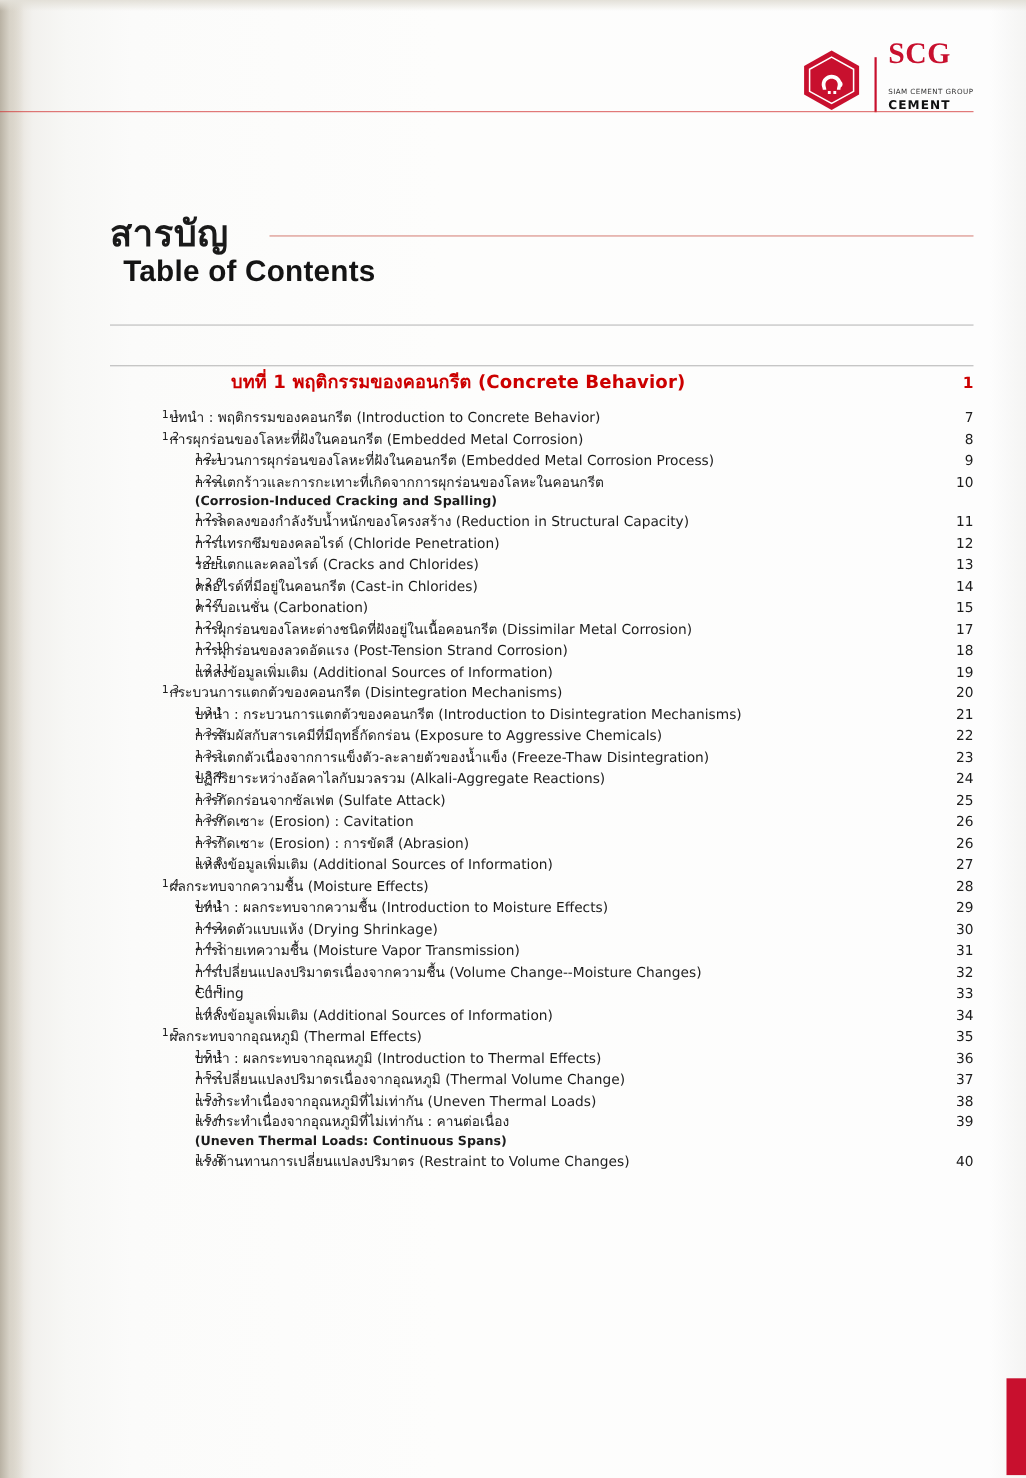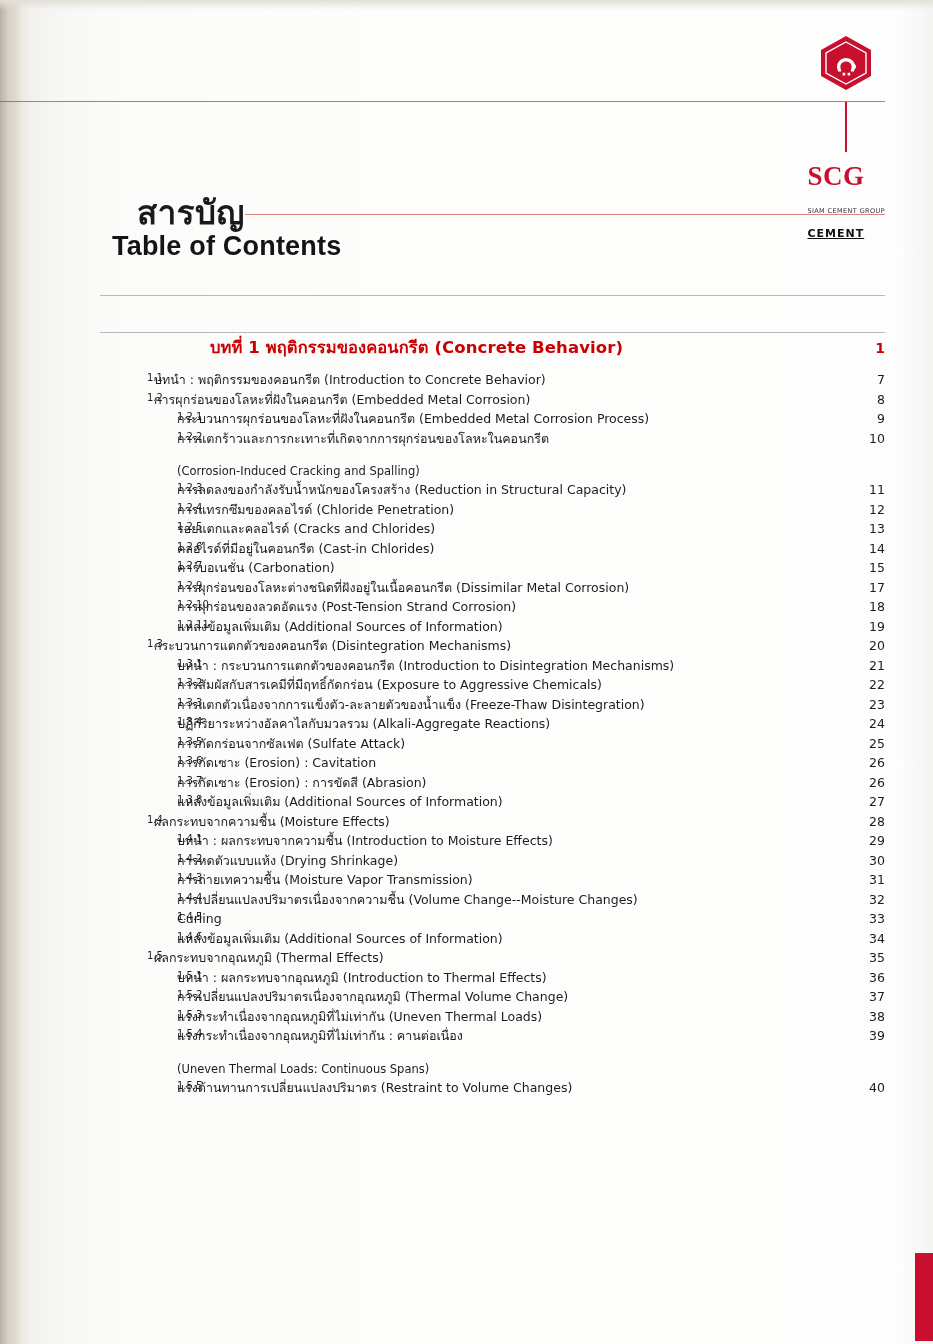--- a/index.html
+++ b/index.html
@@ -36,23 +36,22 @@
     height: 10px;
     background: linear-gradient(to bottom, #e3e0d8, rgba(255,255,255,0));
   }
 
   
   .logo-wrap {
     position: absolute;
     top: 34px;
     right: 48px;
     display: flex;
-    align-items: center;
+    align-items: flex-end;
     gap: 10px;
-    flex-direction: column;
   }
   .logo-mark {
     width: 58px;
     height: 58px;
     position: relative;
   }
   .logo-divider {
     width: 2px;
     height: 50px;
     background: #c8102e;
@@ -71,22 +70,21 @@
     font-size: 6.5px;
     color: #333;
     letter-spacing: 0.4px;
     margin-top: 18px;
   }
   .logo-cement {
     font-size: 11px;
     font-weight: bold;
     color: #111;
     letter-spacing: 1px;
-    margin-top: 13px;
-    text-decoration: underline;
+    margin-top: 3px;
   }
 
   
   .header-rule {
     position: absolute;
     left: 0;
     right: 48px;
     top: 101px;
     height: 1px;
     background: #d33a3a;
@@ -95,21 +93,20 @@
 
   
   .title-thai {
     position: absolute;
     left: 100px;
     top: 186px;
     font-size: 33px;
     font-weight: bold;
     color: #1a1a1a;
     letter-spacing: 0.5px;
-    margin-left: 37px;
   }
   .title-rule {
     position: absolute;
     left: 245px;
     right: 48px;
     top: 214px;
     height: 1px;
     background: #c0392b;
     opacity: .6;
   }
@@ -199,21 +196,22 @@
 
   
   .lvl1 > .num { width: 52px; padding-left: 45px; box-sizing: border-box; }
   
   .lvl2 > .num { width: 72px; padding-left: 75px; box-sizing: border-box; font-size: 10px; }
   .lvl2 > .txt { font-size: 12.5px; }
 
   .cont {
     display: block;
     font-size: 11.5px;
-    margin-top: 17px;
+    margin-top: 1px;
+    font-weight: bold;
   }
 
   
   .tab-marker {
     position: absolute;
     right: 0;
     top: 1253px;
     width: 18px;
     height: 88px;
     background: #c8102e;

